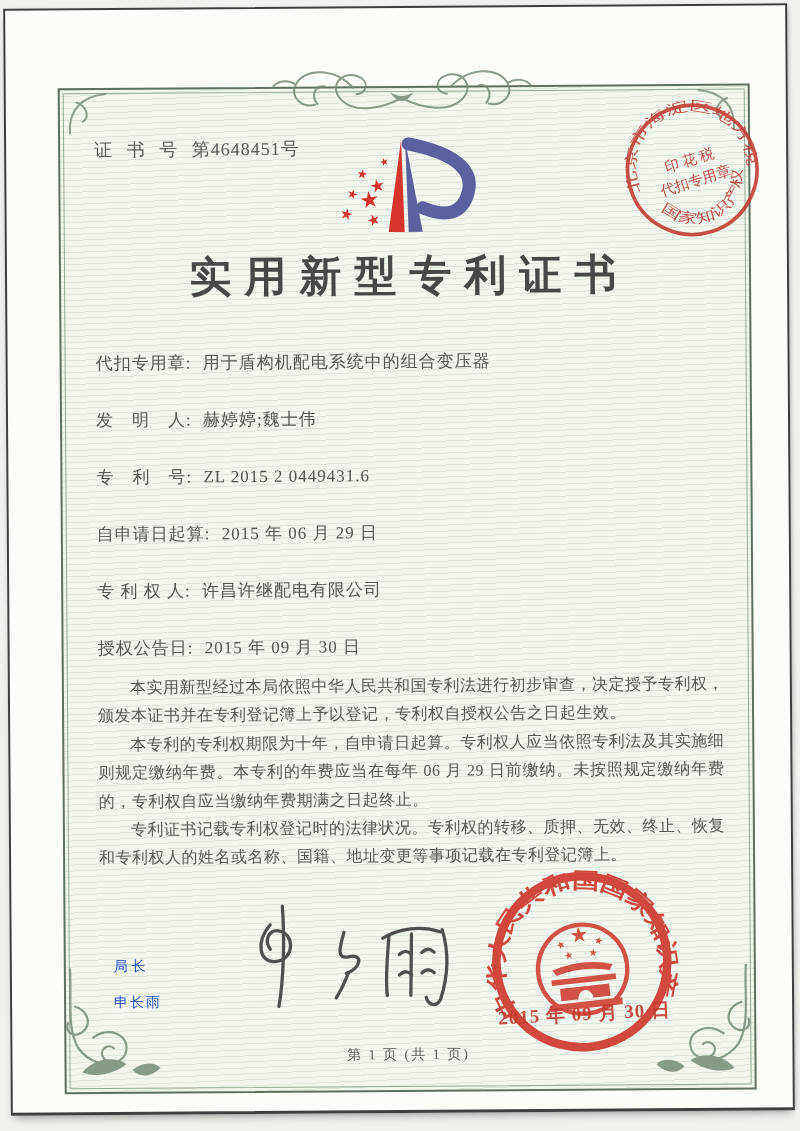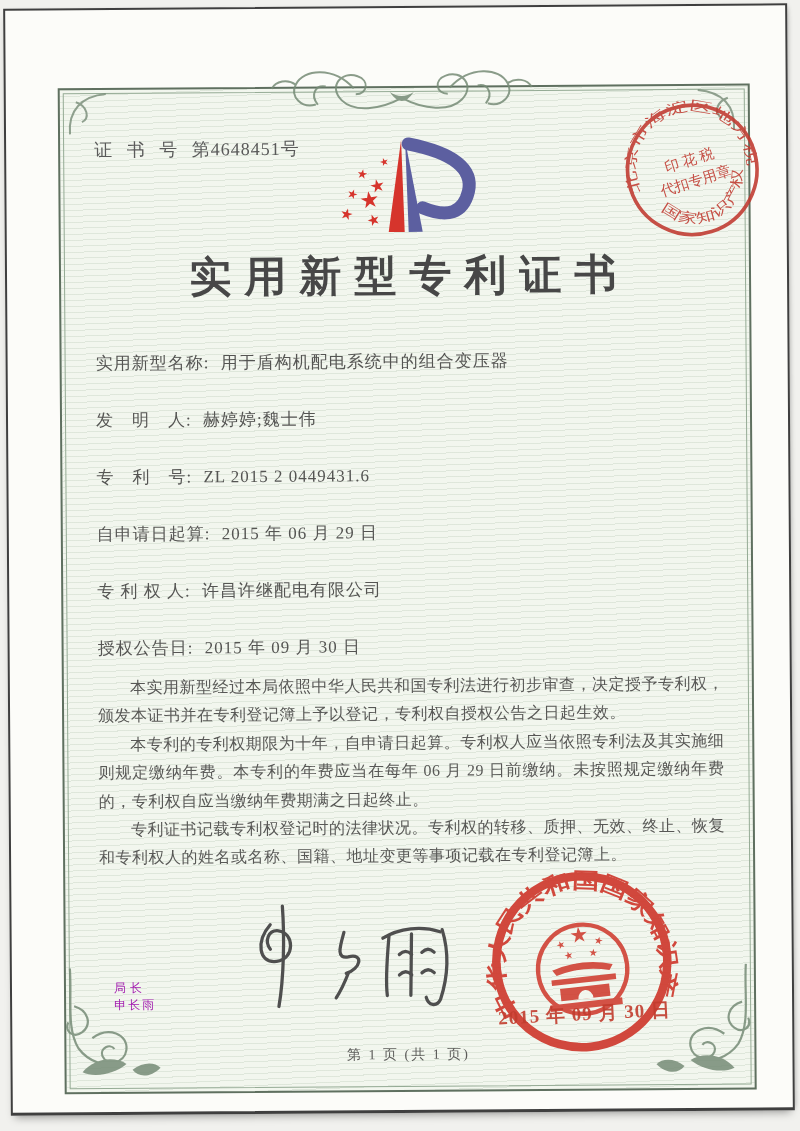--- a/index.html
+++ b/index.html
@@ -48,22 +48,22 @@
   .fields{position:absolute;left:88px;top:342px;width:620px;}
   .field-row{height:57px;font-size:17px;color:#555553;letter-spacing:1px;}
   .field-row .lb{color:#565654;}
   .field-row .vl{margin-left:6px;}
   .paras{
     position:absolute;left:88px;top:664px;width:626px;
     font-size:16px;line-height:28.4px;color:#585856;
     text-align:justify;
   }
   .paras p{margin:0;text-indent:2em;letter-spacing:.5px;}
-  .signer{position:absolute;left:102px;top:970px;font-size:12px;color:#a21caf;letter-spacing:4px;}
-  .signer .line2{letter-spacing:2px;}
+  .signer{position:absolute;left:102px;top:948px;font-size:14px;color:#1d4ed8;letter-spacing:4px;}
+  .signer .line2{margin-top:18px;letter-spacing:2px;}
   .sig{position:absolute;left:230px;top:892px;width:220px;height:110px;}
   .office-seal{
     position:absolute;left:464px;top:860px;width:212px;height:190px;
     transform:rotate(-6deg);opacity:.92;
   }
   .seal-date{
     position:absolute;left:486px;top:994px;width:190px;
     font-size:19px;font-weight:bold;color:#c23c2e;letter-spacing:1px;
     transform:rotate(-2.5deg);opacity:.9;
   }
@@ -163,21 +163,21 @@
       <textPath href="#arcB" startOffset="6" textLength="126" lengthAdjust="spacingAndGlyphs">国家知识产权局</textPath>
     </text>
     <text x="65" y="60" text-anchor="middle" font-size="13.5" fill="#c0392f">印 花 税</text>
     <text x="65" y="80" text-anchor="middle" font-size="13.5" fill="#c0392f">代扣专用章</text>
   </svg>
 
   <div class="page-title">实用新型专利证书</div>
 
   <div class="fields">
     <div class="field-row">
-      <span class="lb">实用新型名称:</span>
+      <span class="lb">代扣专用章:</span>
       <span class="vl">用于盾构机配电系统中的组合变压器</span>
     </div>
     <div class="field-row">
       <span class="lb">发　明　人:</span>
       <span class="vl">赫婷婷;魏士伟</span>
     </div>
     <div class="field-row">
       <span class="lb">专　利　号:</span>
       <span class="vl">ZL 2015 2 0449431.6</span>
     </div>

